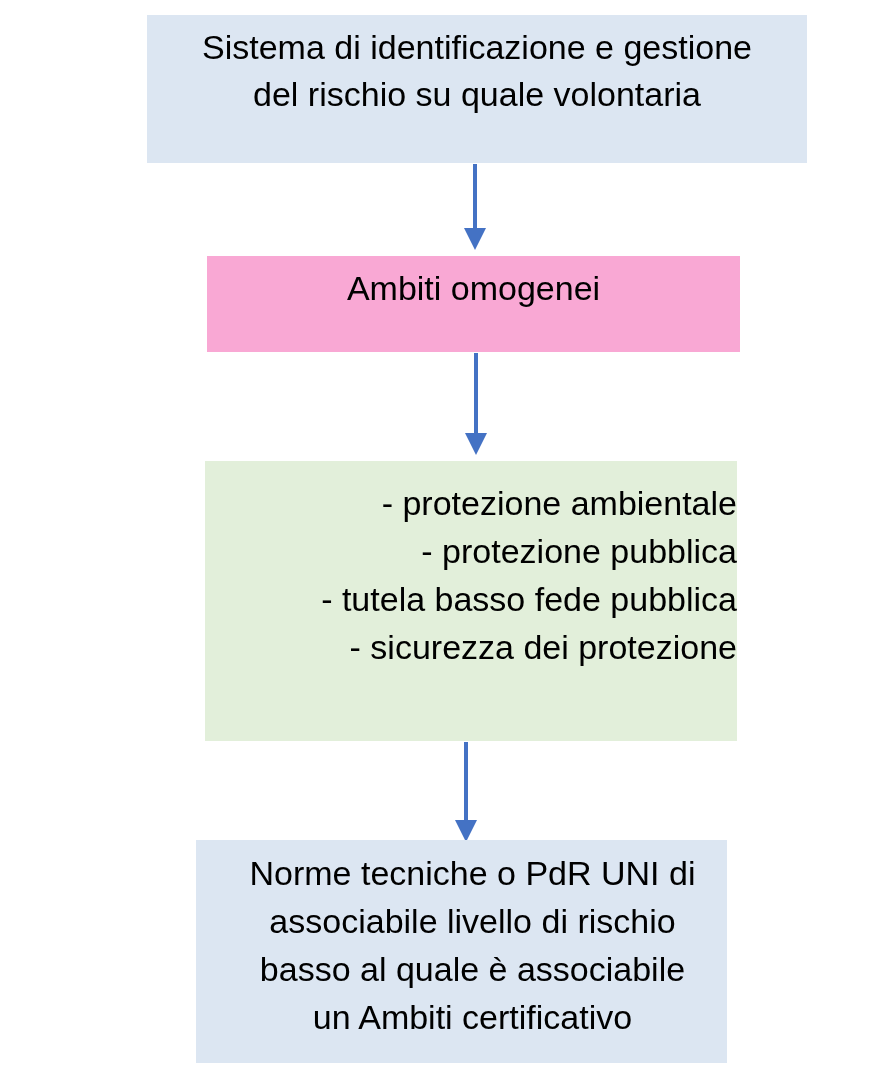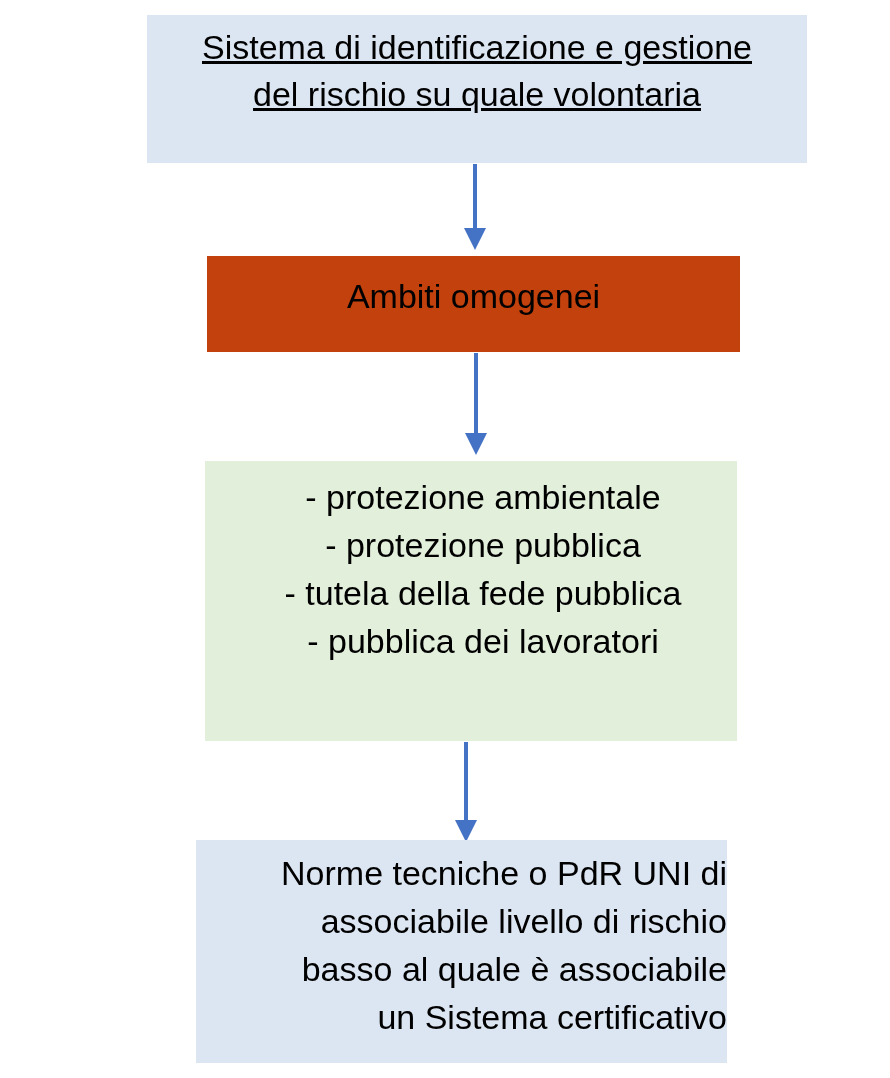--- a/index.html
+++ b/index.html
@@ -23,42 +23,41 @@
   }
   .box .line { white-space: nowrap; }
 
   .box-sistema {
     left: 147px; top: 15px;
     width: 660px; height: 148px;
     background: #dce6f2;
     padding-top: 9px;
     text-align: center;
     line-height: 47px;
-    text-decoration: underline;
   }
   .box-ambiti {
     left: 207px; top: 256px;
     width: 533px; height: 96px;
-    background: #c2410c;
-    padding-top: 16px;
+    background: #f9a8d4;
+    padding-top: 8px;
     text-align: center;
   }
   .box-ambiti-list {
     left: 205px; top: 461px;
     width: 532px; height: 280px;
     background: #e2efda;
-    padding: 12px 0 0 24px;
-    text-align: center;
+    padding: 18px 0 0 24px;
+    text-align: right;
   }
   .box-norme {
     left: 196px; top: 840px;
     width: 531px; height: 223px;
     background: #dce6f2;
     padding: 9px 0 0 22px;
-    text-align: right;
+    text-align: center;
   }
 
   svg.arrows {
     position: absolute;
     left: 0; top: 0;
     width: 890px; height: 1078px;
     pointer-events: none;
   }
   svg.arrows line { stroke: #4472c4; stroke-width: 4; }
   svg.arrows polygon { fill: #4472c4; }
@@ -88,24 +87,24 @@
     </g>
   </svg>
 
   <div class="box box-ambiti">
     <div class="line">Ambiti omogenei</div>
   </div>
 
   <div class="box box-ambiti-list">
     <div class="line">- protezione ambientale</div>
     <div class="line">- protezione pubblica</div>
-    <div class="line">- tutela della fede pubblica</div>
-    <div class="line">- pubblica dei lavoratori</div>
+    <div class="line">- tutela basso fede pubblica</div>
+    <div class="line">- sicurezza dei protezione</div>
   </div>
 
   <div class="box box-norme">
     <div class="line">Norme tecniche o PdR UNI di</div>
     <div class="line">associabile livello di rischio</div>
     <div class="line">basso al quale è associabile</div>
-    <div class="line">un Sistema certificativo</div>
+    <div class="line">un Ambiti certificativo</div>
   </div>
 
 </div>
 
 </body></html>

